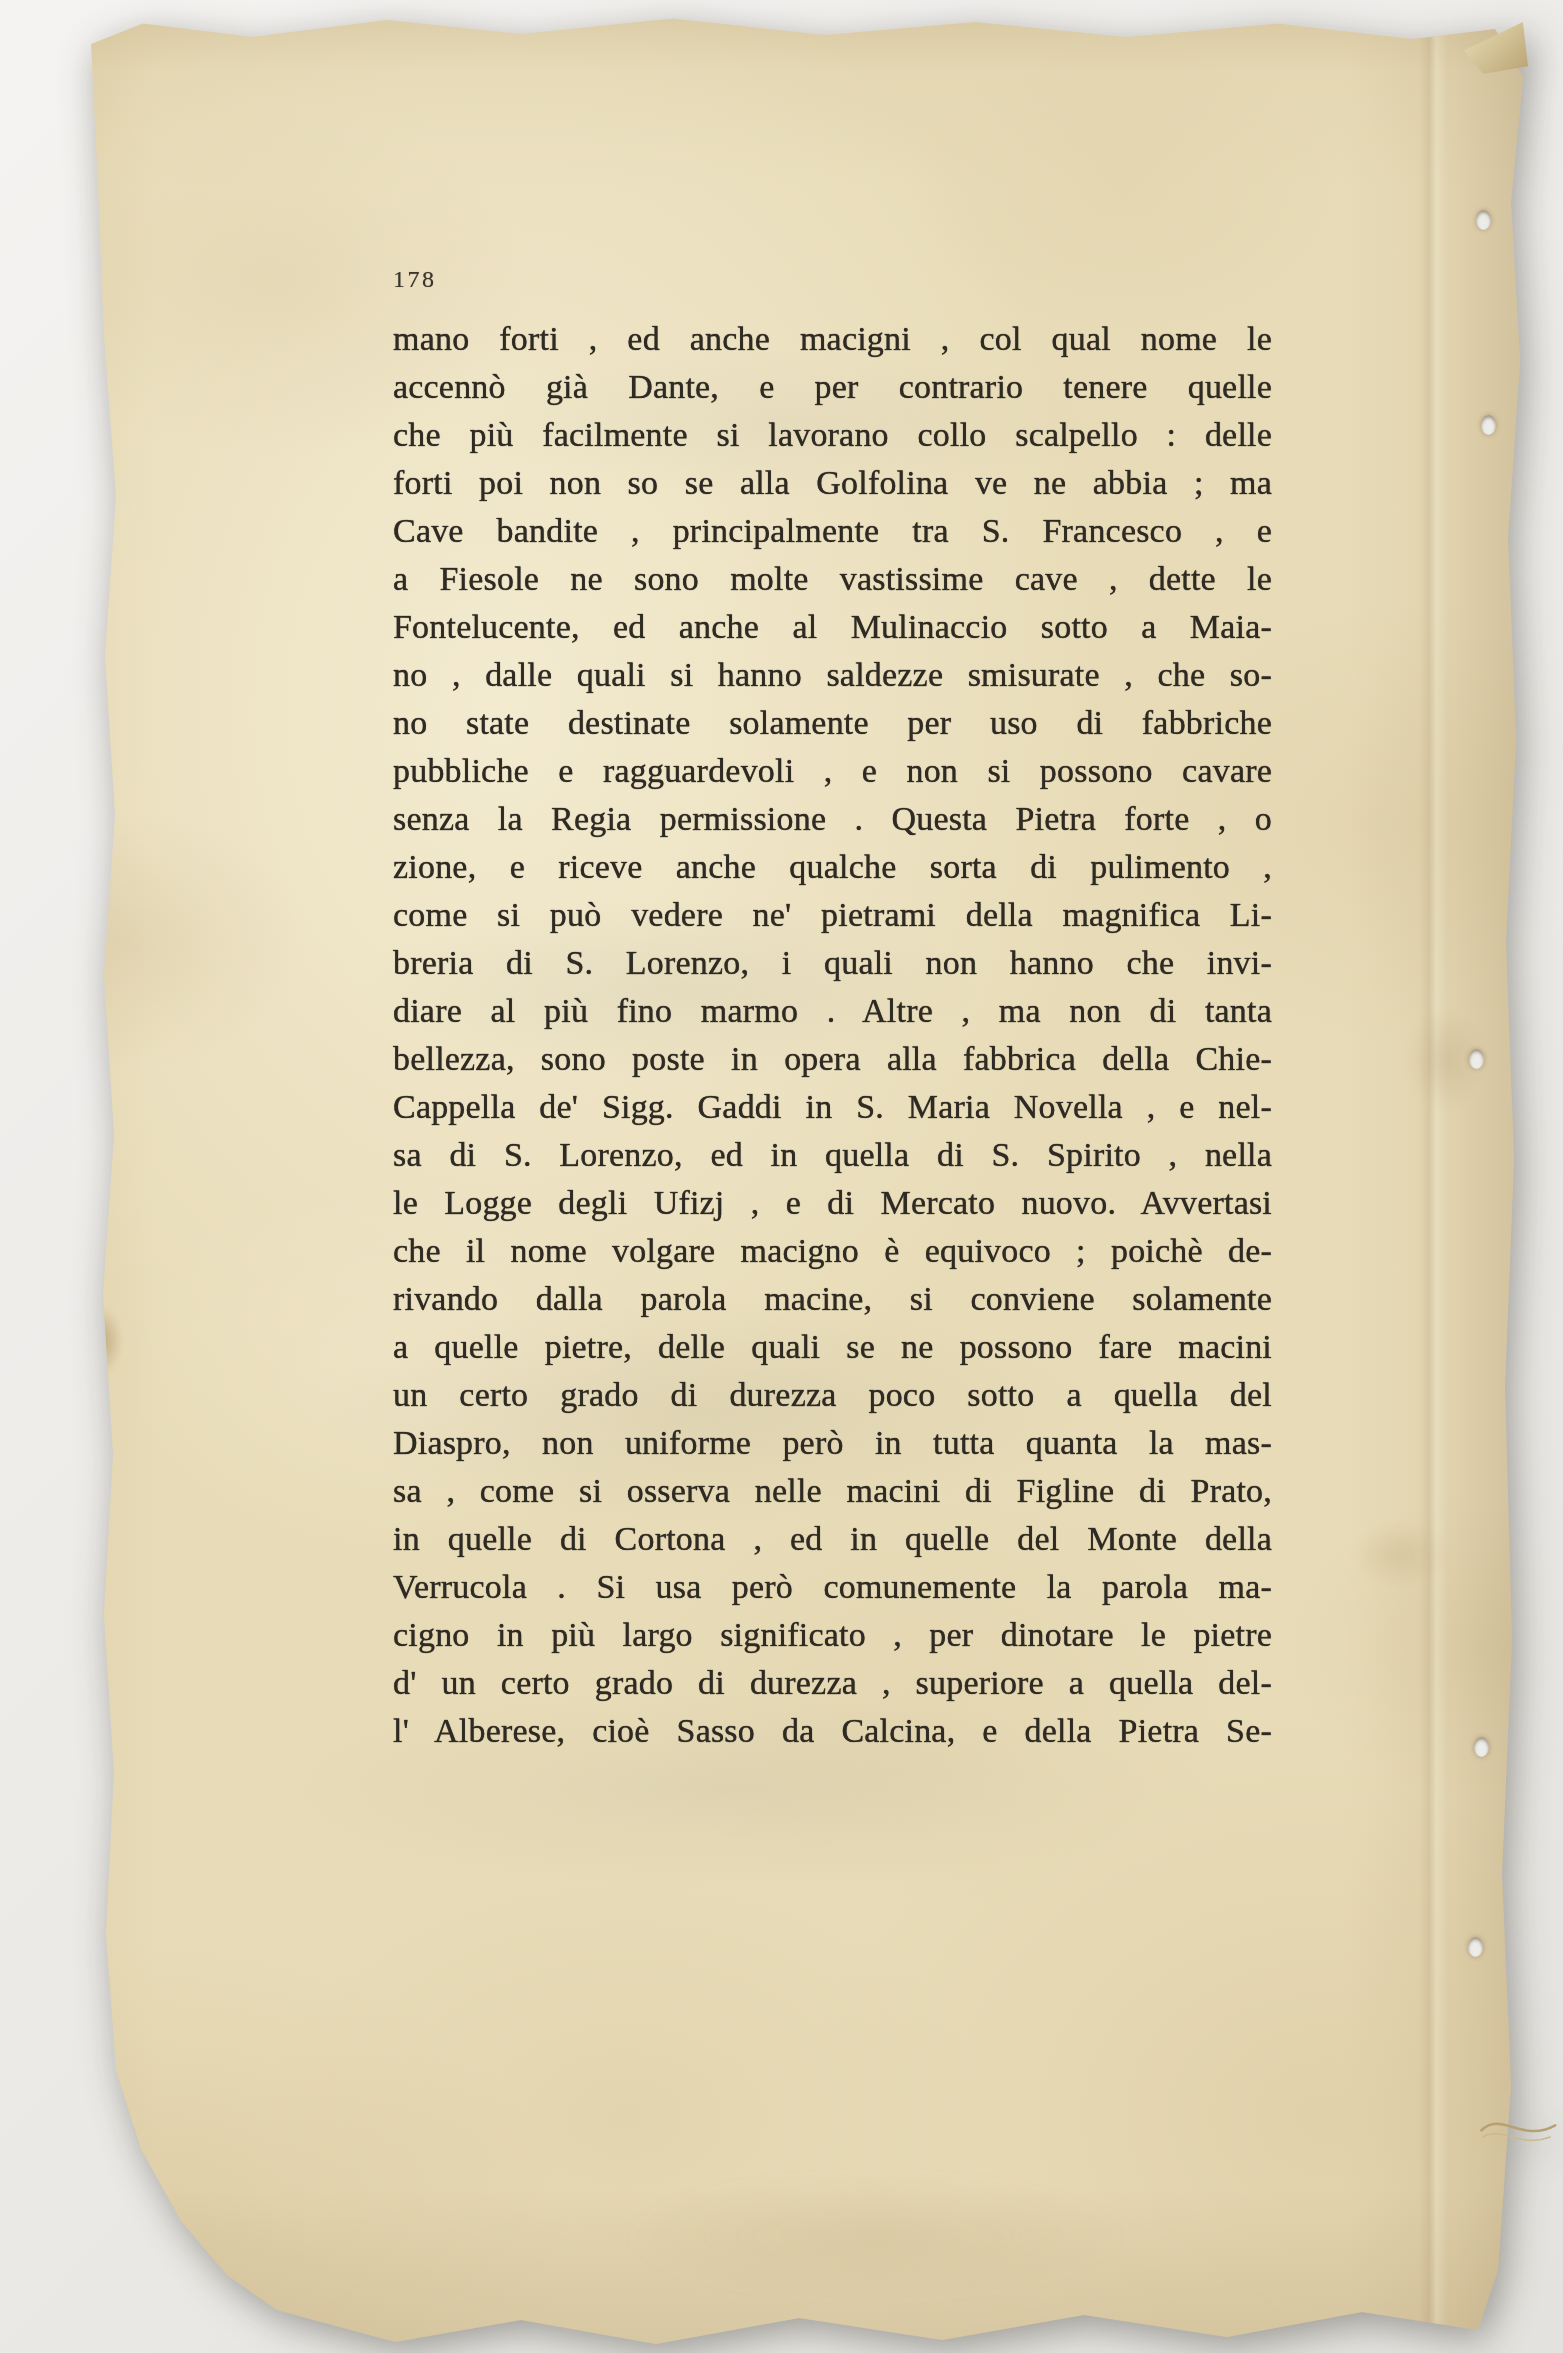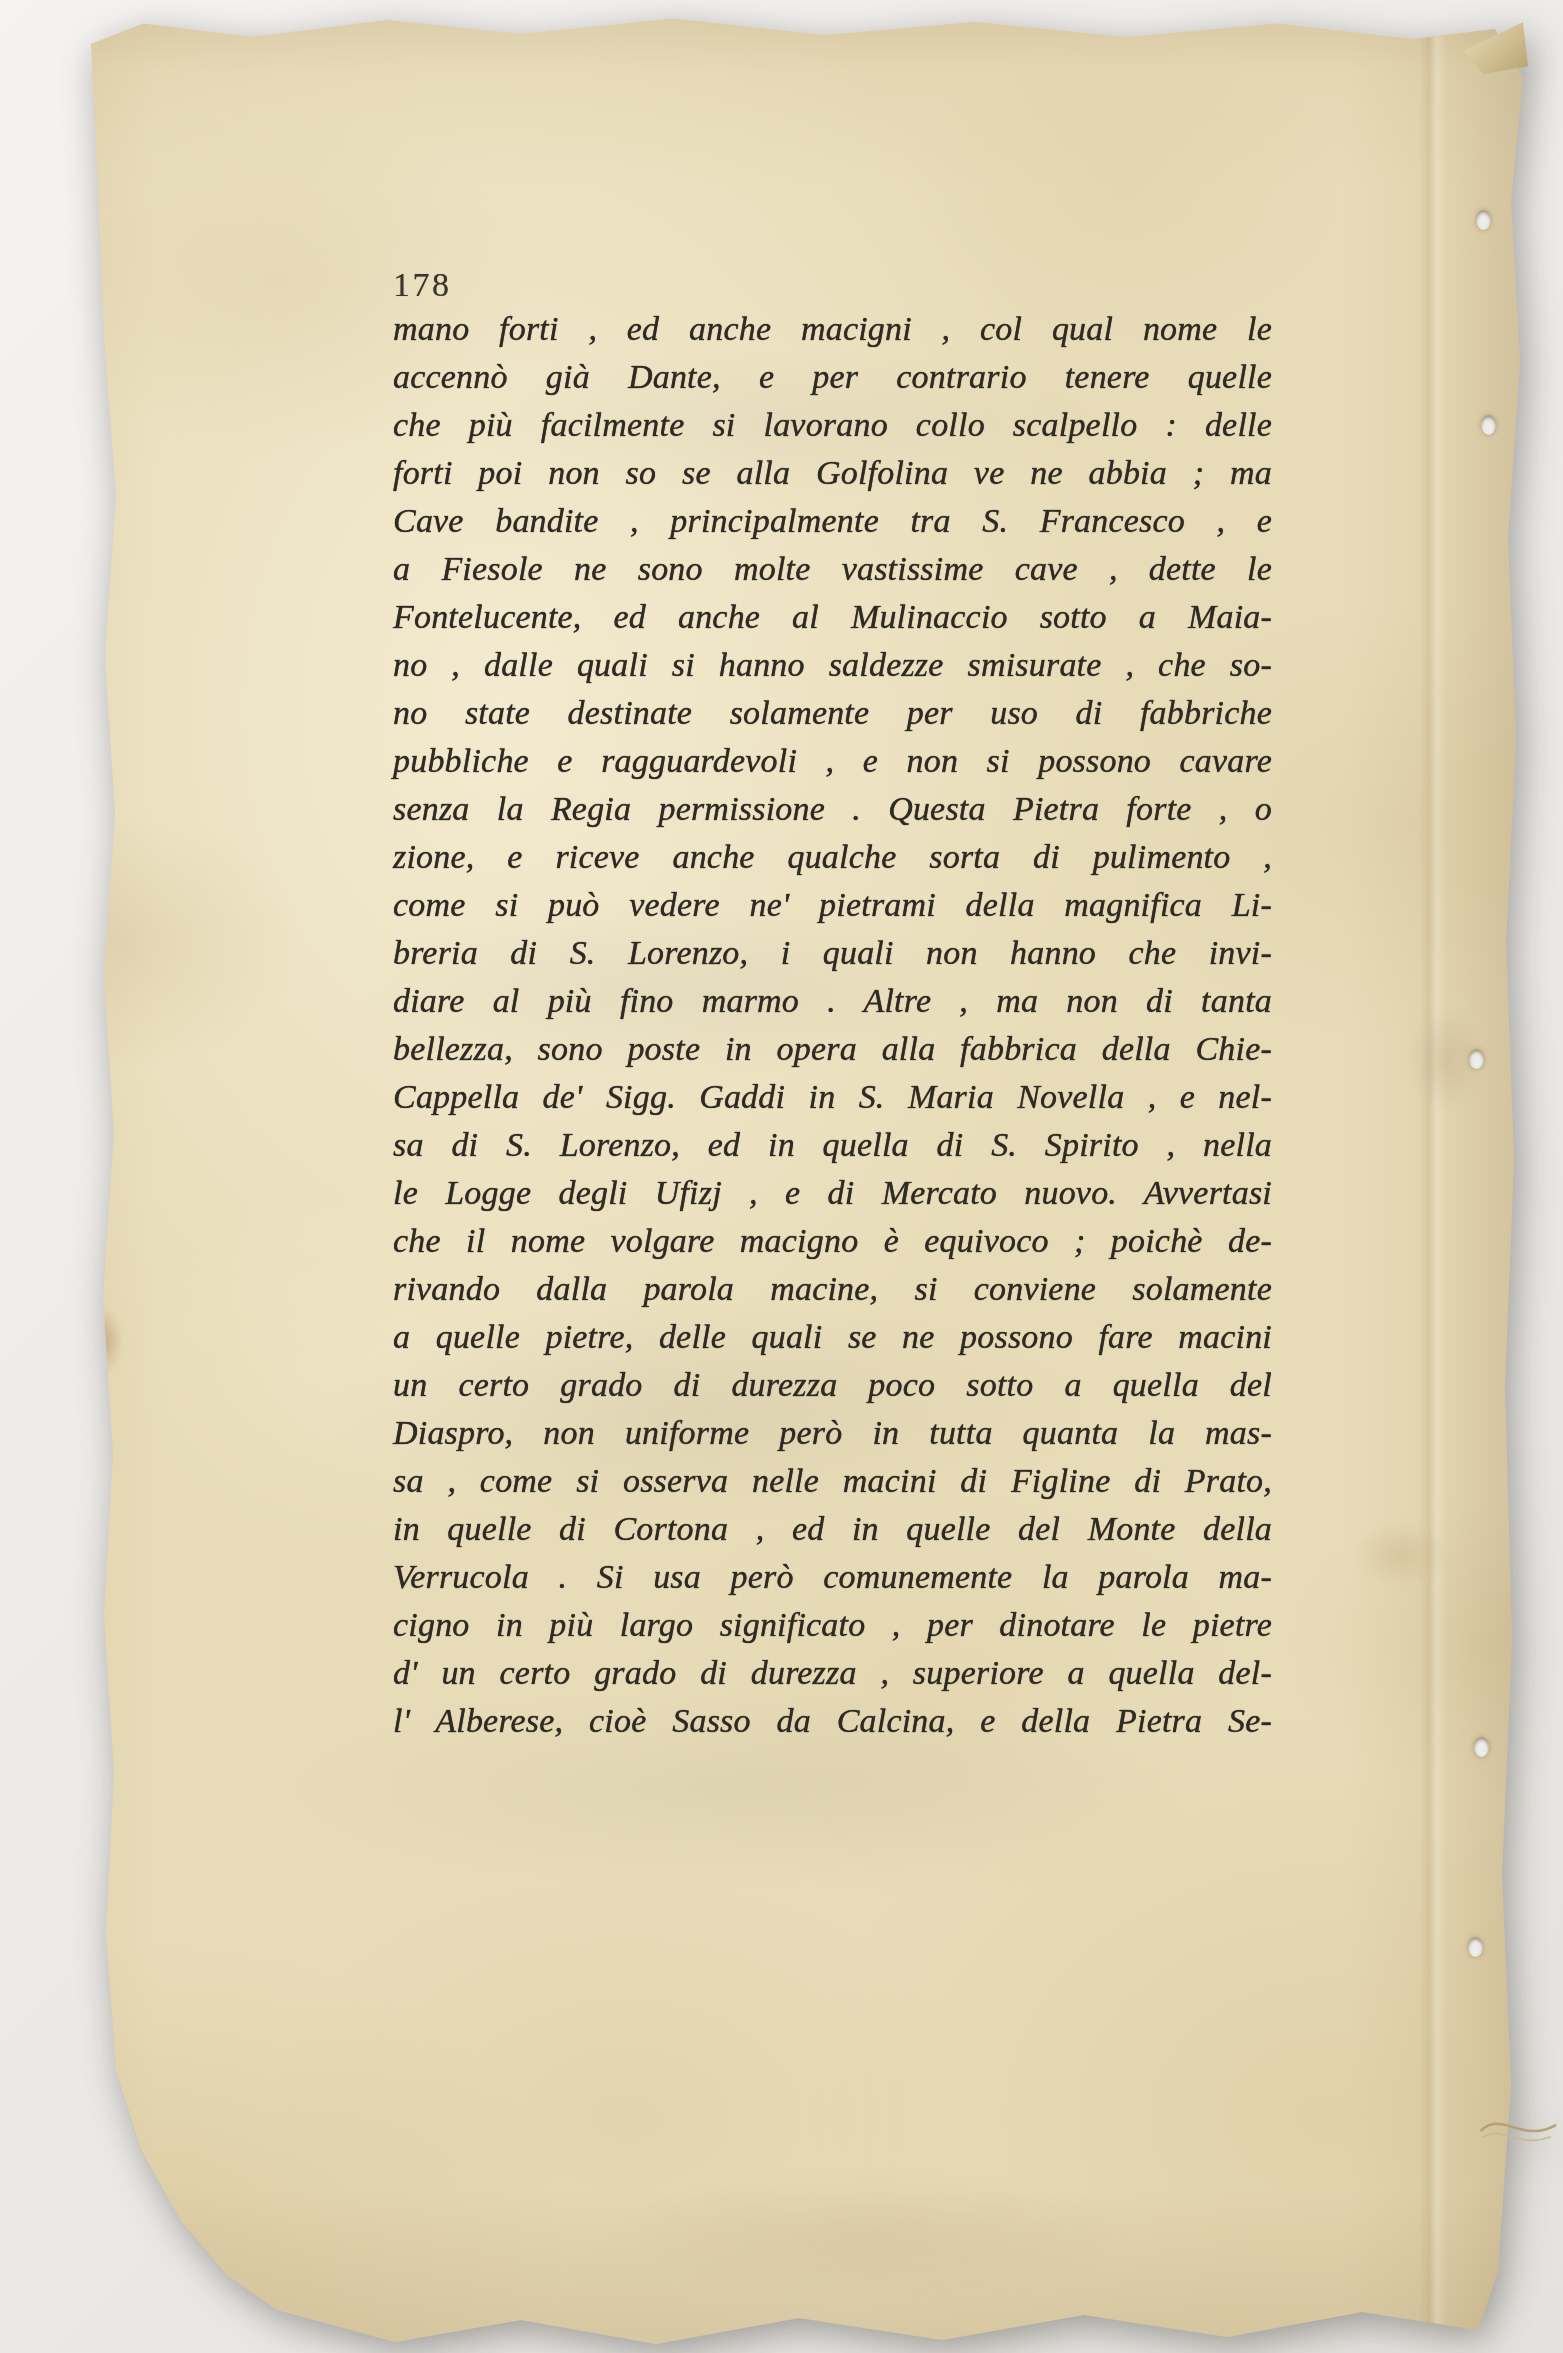--- a/index.html
+++ b/index.html
@@ -78,26 +78,26 @@
   #h4 { left: 1474px; top: 1737px; }
   #h5 { left: 1468px; top: 1937px; }
   .corner-curl {
     position: absolute; left: 1464px; top: 22px; width: 64px; height: 52px;
     clip-path: polygon(0 55%, 92% 0, 100% 85%, 30% 100%);
     background: linear-gradient(135deg, #e6d9b2 10%, #cdbb8e 60%, #b8a273 100%);
   }
   .thread { position: absolute; left: 1478px; top: 2100px; }
   .page-number {
     position: absolute; left: 393px; top: 266px;
-    font-size: 34px; color: #3a352c; letter-spacing: 2.5px;
+    font-size: 24px; color: #3a352c; letter-spacing: 2.5px;
     font-variant-numeric: oldstyle-nums;
     text-shadow: 0 0 0.8px rgba(58,53,44,0.55);
   }
   .page-text {
-    position: absolute; left: 393px; top: 305px; width: 879px; font-style: italic;
+    position: absolute; left: 393px; top: 315px; width: 879px;
   }
   .line {
     font-size: 34px; line-height: 48px;
     color: #2f2b24;
     text-align: justify; text-align-last: justify;
     word-spacing: 2.5px; letter-spacing: 0.2px;
     text-shadow: 0 0 0.8px rgba(46,40,32,0.85);
     -webkit-text-stroke: 0.3px rgba(42,37,29,0.45);
   }
 </style>

